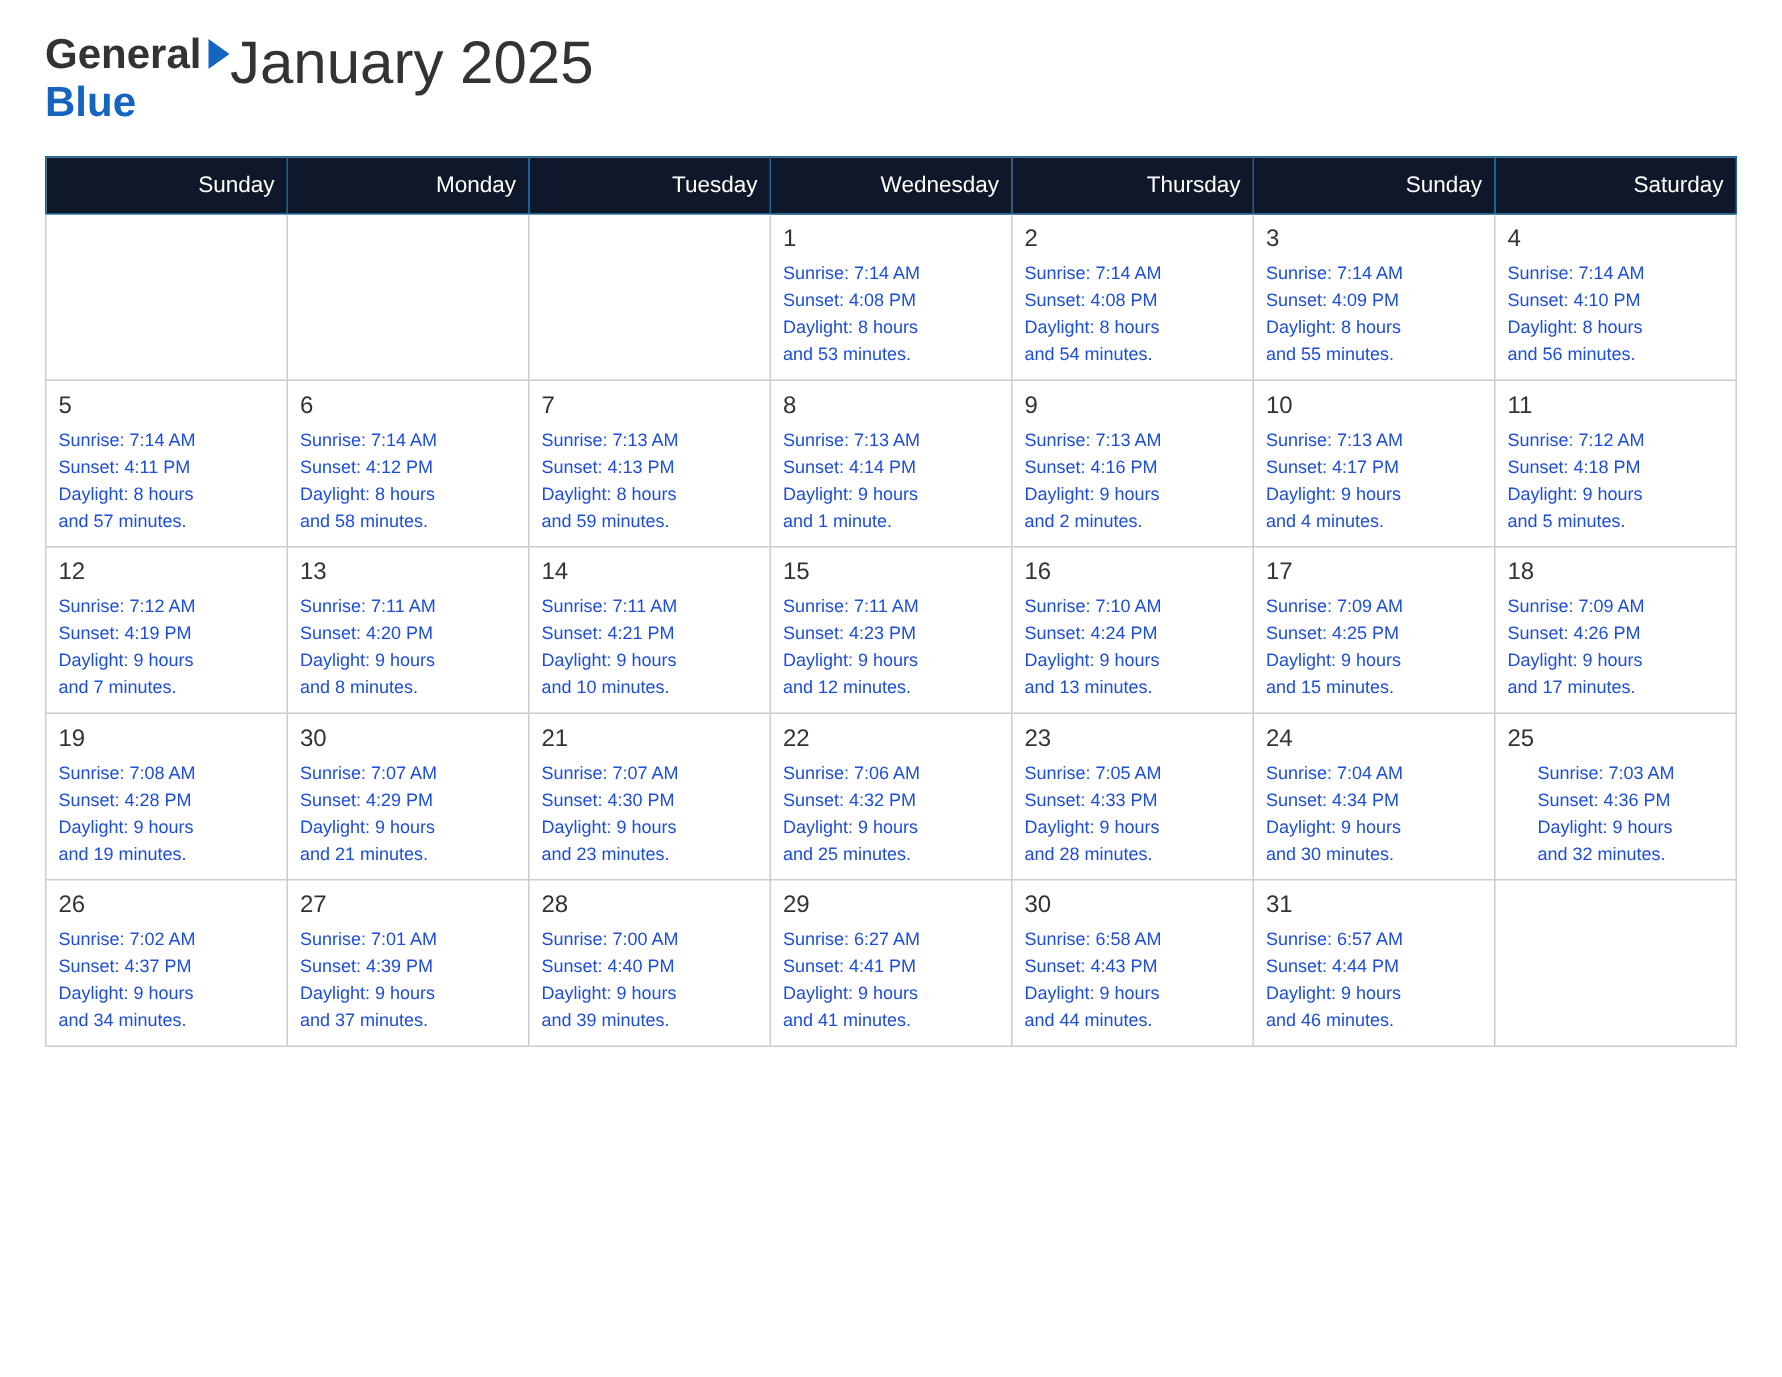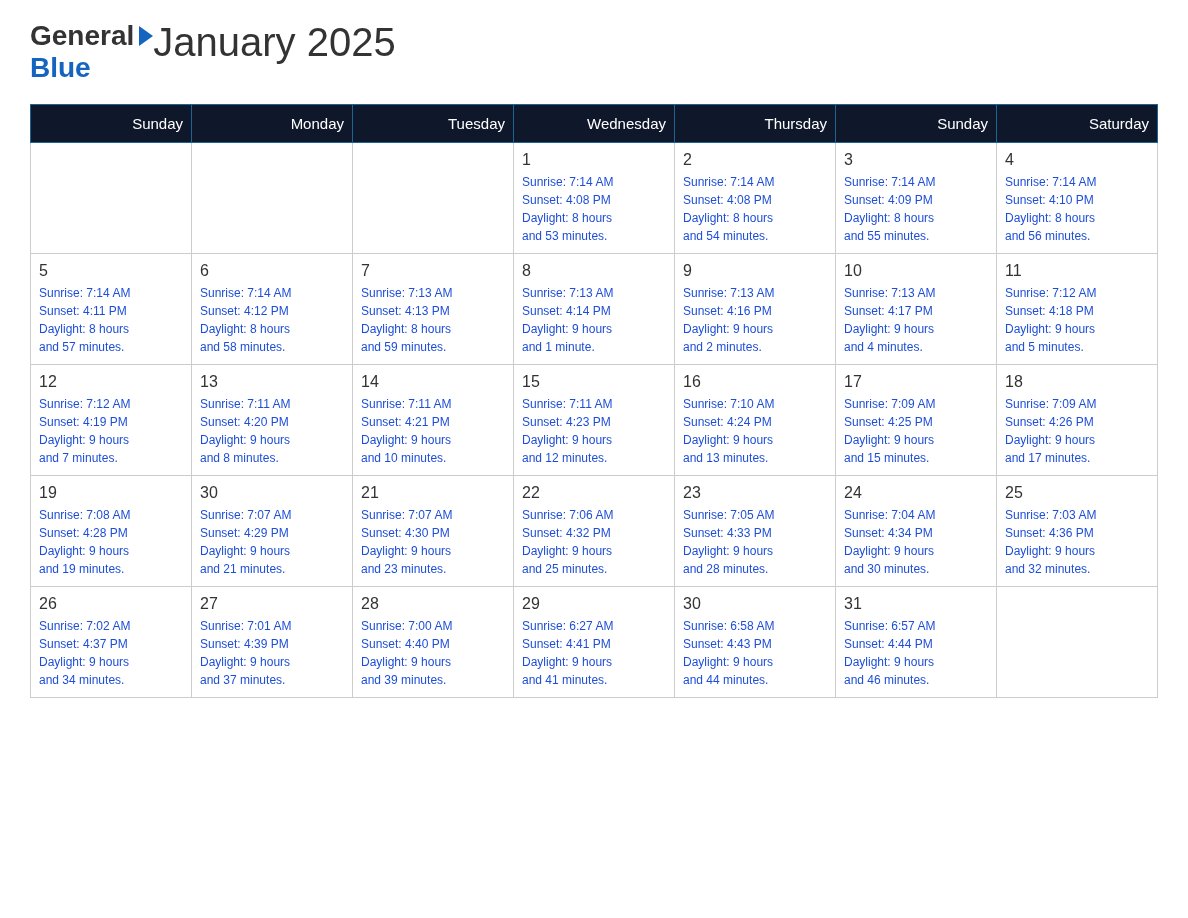--- a/index.html
+++ b/index.html
@@ -293,21 +293,21 @@
         </td>
         <td>
           <span class="day-number">24</span>
           <div class="day-info" style="white-space: pre-line;">Sunrise: 7:04 AM
 Sunset: 4:34 PM
 Daylight: 9 hours
 and 30 minutes.</div>
         </td>
         <td>
           <span class="day-number">25</span>
-          <div class="day-info" style="white-space: pre-line;">Sunrise: 7:03 AM
+          <div class="day-info" style="white-space: pre-line; margin-left: 20px;">Sunrise: 7:03 AM
 Sunset: 4:36 PM
 Daylight: 9 hours
 and 32 minutes.</div>
         </td>
       </tr>
       <tr>
         <td>
           <span class="day-number">26</span>
           <div class="day-info" style="white-space: pre-line;">Sunrise: 7:02 AM
 Sunset: 4:37 PM

